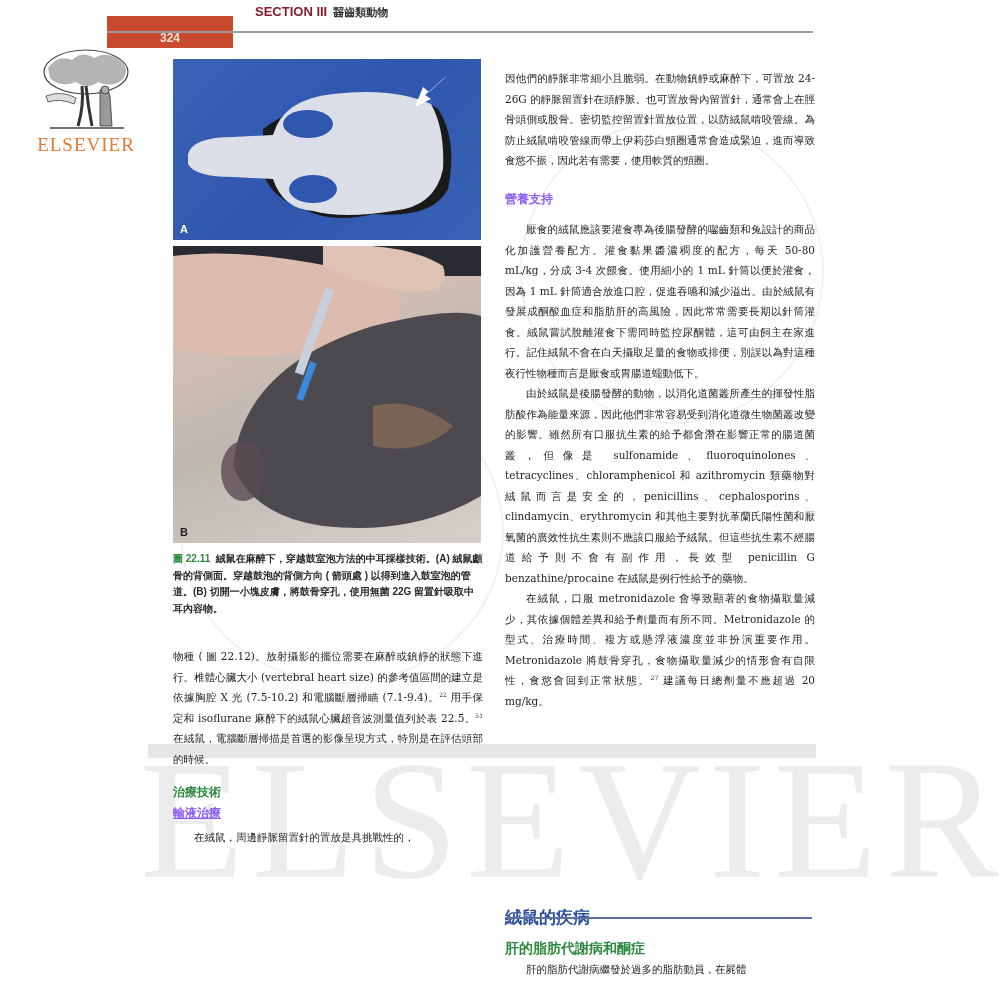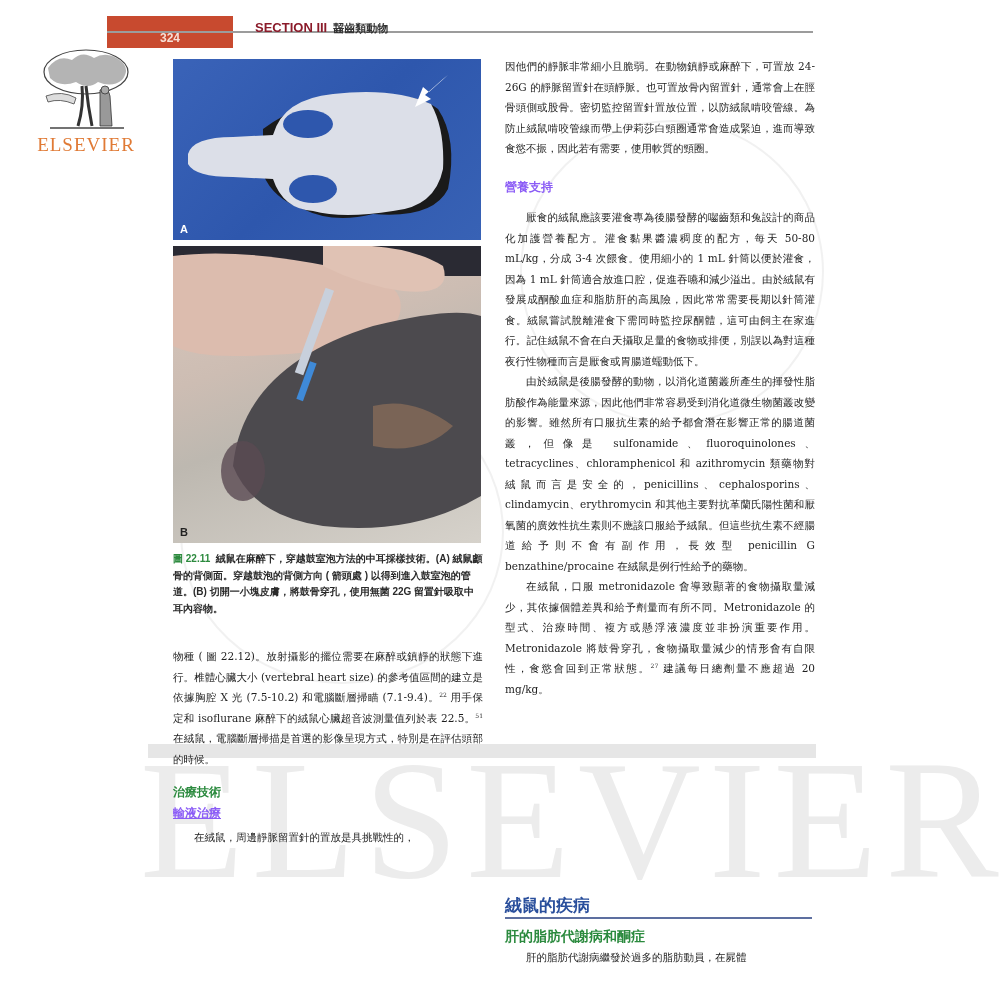--- a/index.html
+++ b/index.html
@@ -32,21 +32,21 @@
   .hdr-page {
     position: absolute; left: 0; right: 0; bottom: 3px; text-align: center;
     font-family: "Liberation Sans", "DejaVu Sans", sans-serif;
     font-weight: bold; font-size: 12px; color: #f7e0d6;
   }
   .hdr-rule {
     position: absolute; left: 107px; top: 31px; width: 706px; height: 2px;
     background: #9c9c9c; z-index: 2;
   }
   .hdr-section {
-    position: absolute; left: 255px; top: 20px; z-index: 2;
+    position: absolute; left: 255px; top: 4px; z-index: 2;
     font-family: "Liberation Sans", "DejaVu Sans", sans-serif;
     font-size: 13px; font-weight: bold; color: #8b1b2a;
   }
   .hdr-section .cn { color: #333; font-size: 11px; margin-left: 6px; }
   
   .logo { position: absolute; left: 36px; top: 46px; width: 100px; z-index: 2; text-align: center; }
   .logo svg { display: block; margin: 0 auto; }
   .logo-text {
     font-family: "Liberation Serif", "DejaVu Serif", serif;
     font-size: 19px; color: #e07a35; letter-spacing: 1px; margin-top: 2px;
@@ -64,21 +64,21 @@
   .photo-label {
     position: absolute; left: 7px; bottom: 5px;
     font-family: "Liberation Sans", "DejaVu Sans", sans-serif;
     font-size: 11px; font-weight: bold;
   }
   .photo-a .photo-label { color: #fff; }
   .photo-b .photo-label { color: #222; }
   
   .col { position: absolute; z-index: 2; font-size: 10.5px; line-height: 20.5px; color: #1e1e1e; }
   .col-left { left: 173px; width: 310px; }
-  .col-right { left: 505px; width: 310px; }
+  .col-right { left: 505px; width: 310px; margin-top: 12px; }
   .para { margin: 0; text-align: justify; }
   .para.indent { text-indent: 2em; }
   .caption {
     position: absolute; left: 173px; top: 551px; width: 310px; z-index: 2;
     font-family: "Liberation Sans", "DejaVu Sans", sans-serif;
     font-size: 10px; line-height: 16.5px; color: #2a2a2a; font-weight: bold;
   }
   .caption .fig-tag { color: #2c8a3e; }
   .h-green {
     font-family: "DejaVu Sans", "Liberation Sans", sans-serif;

